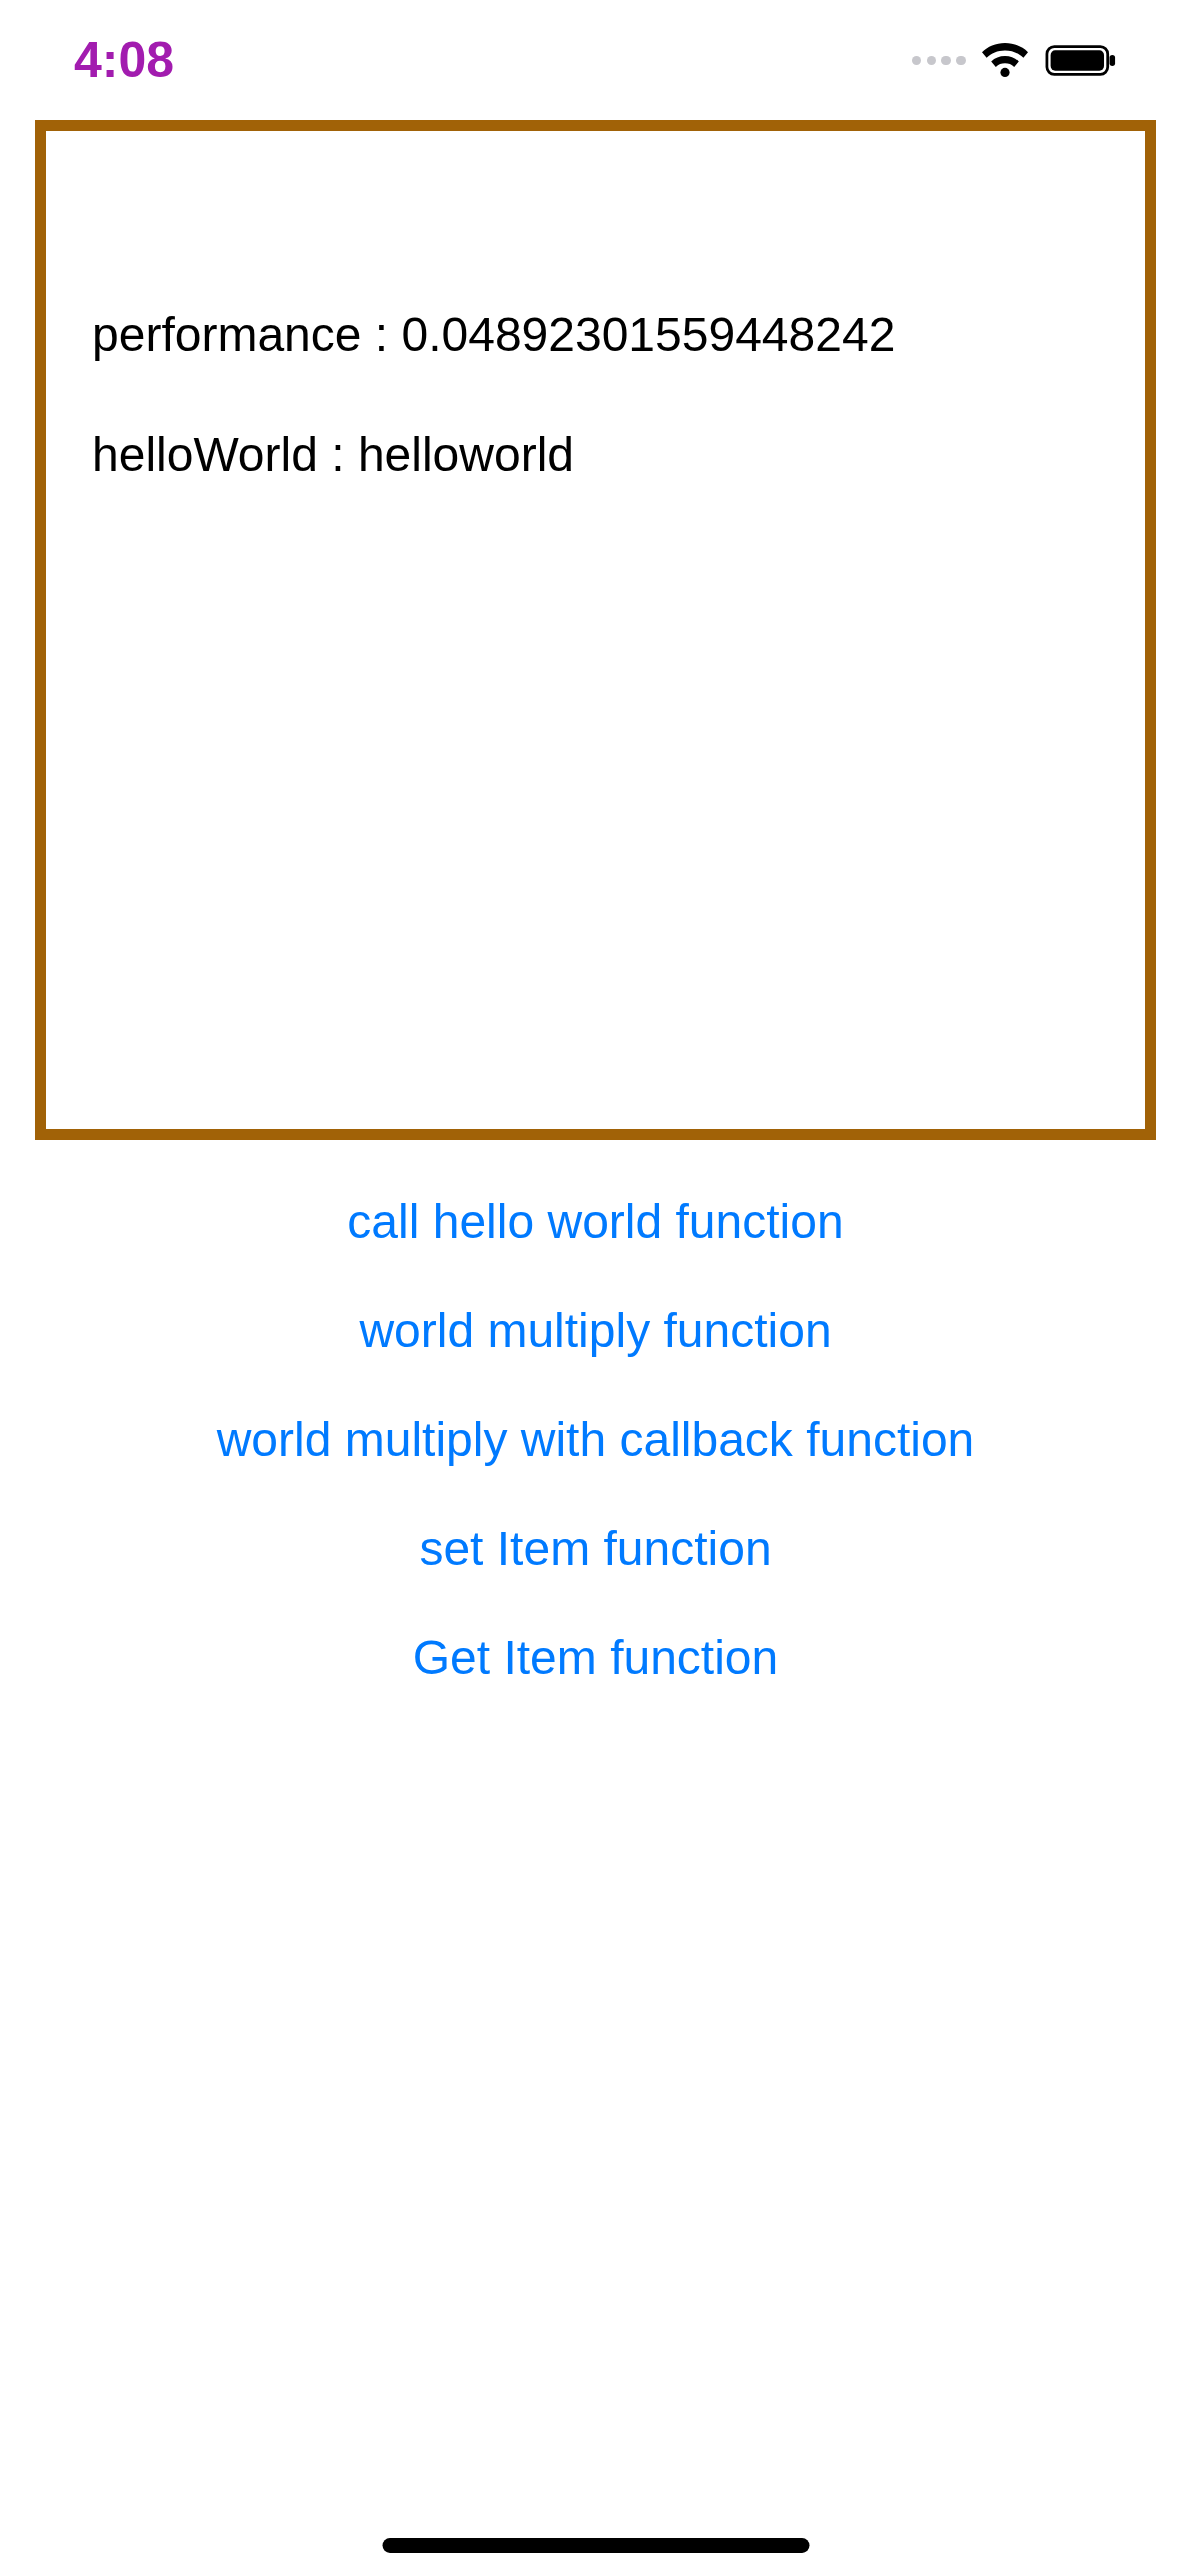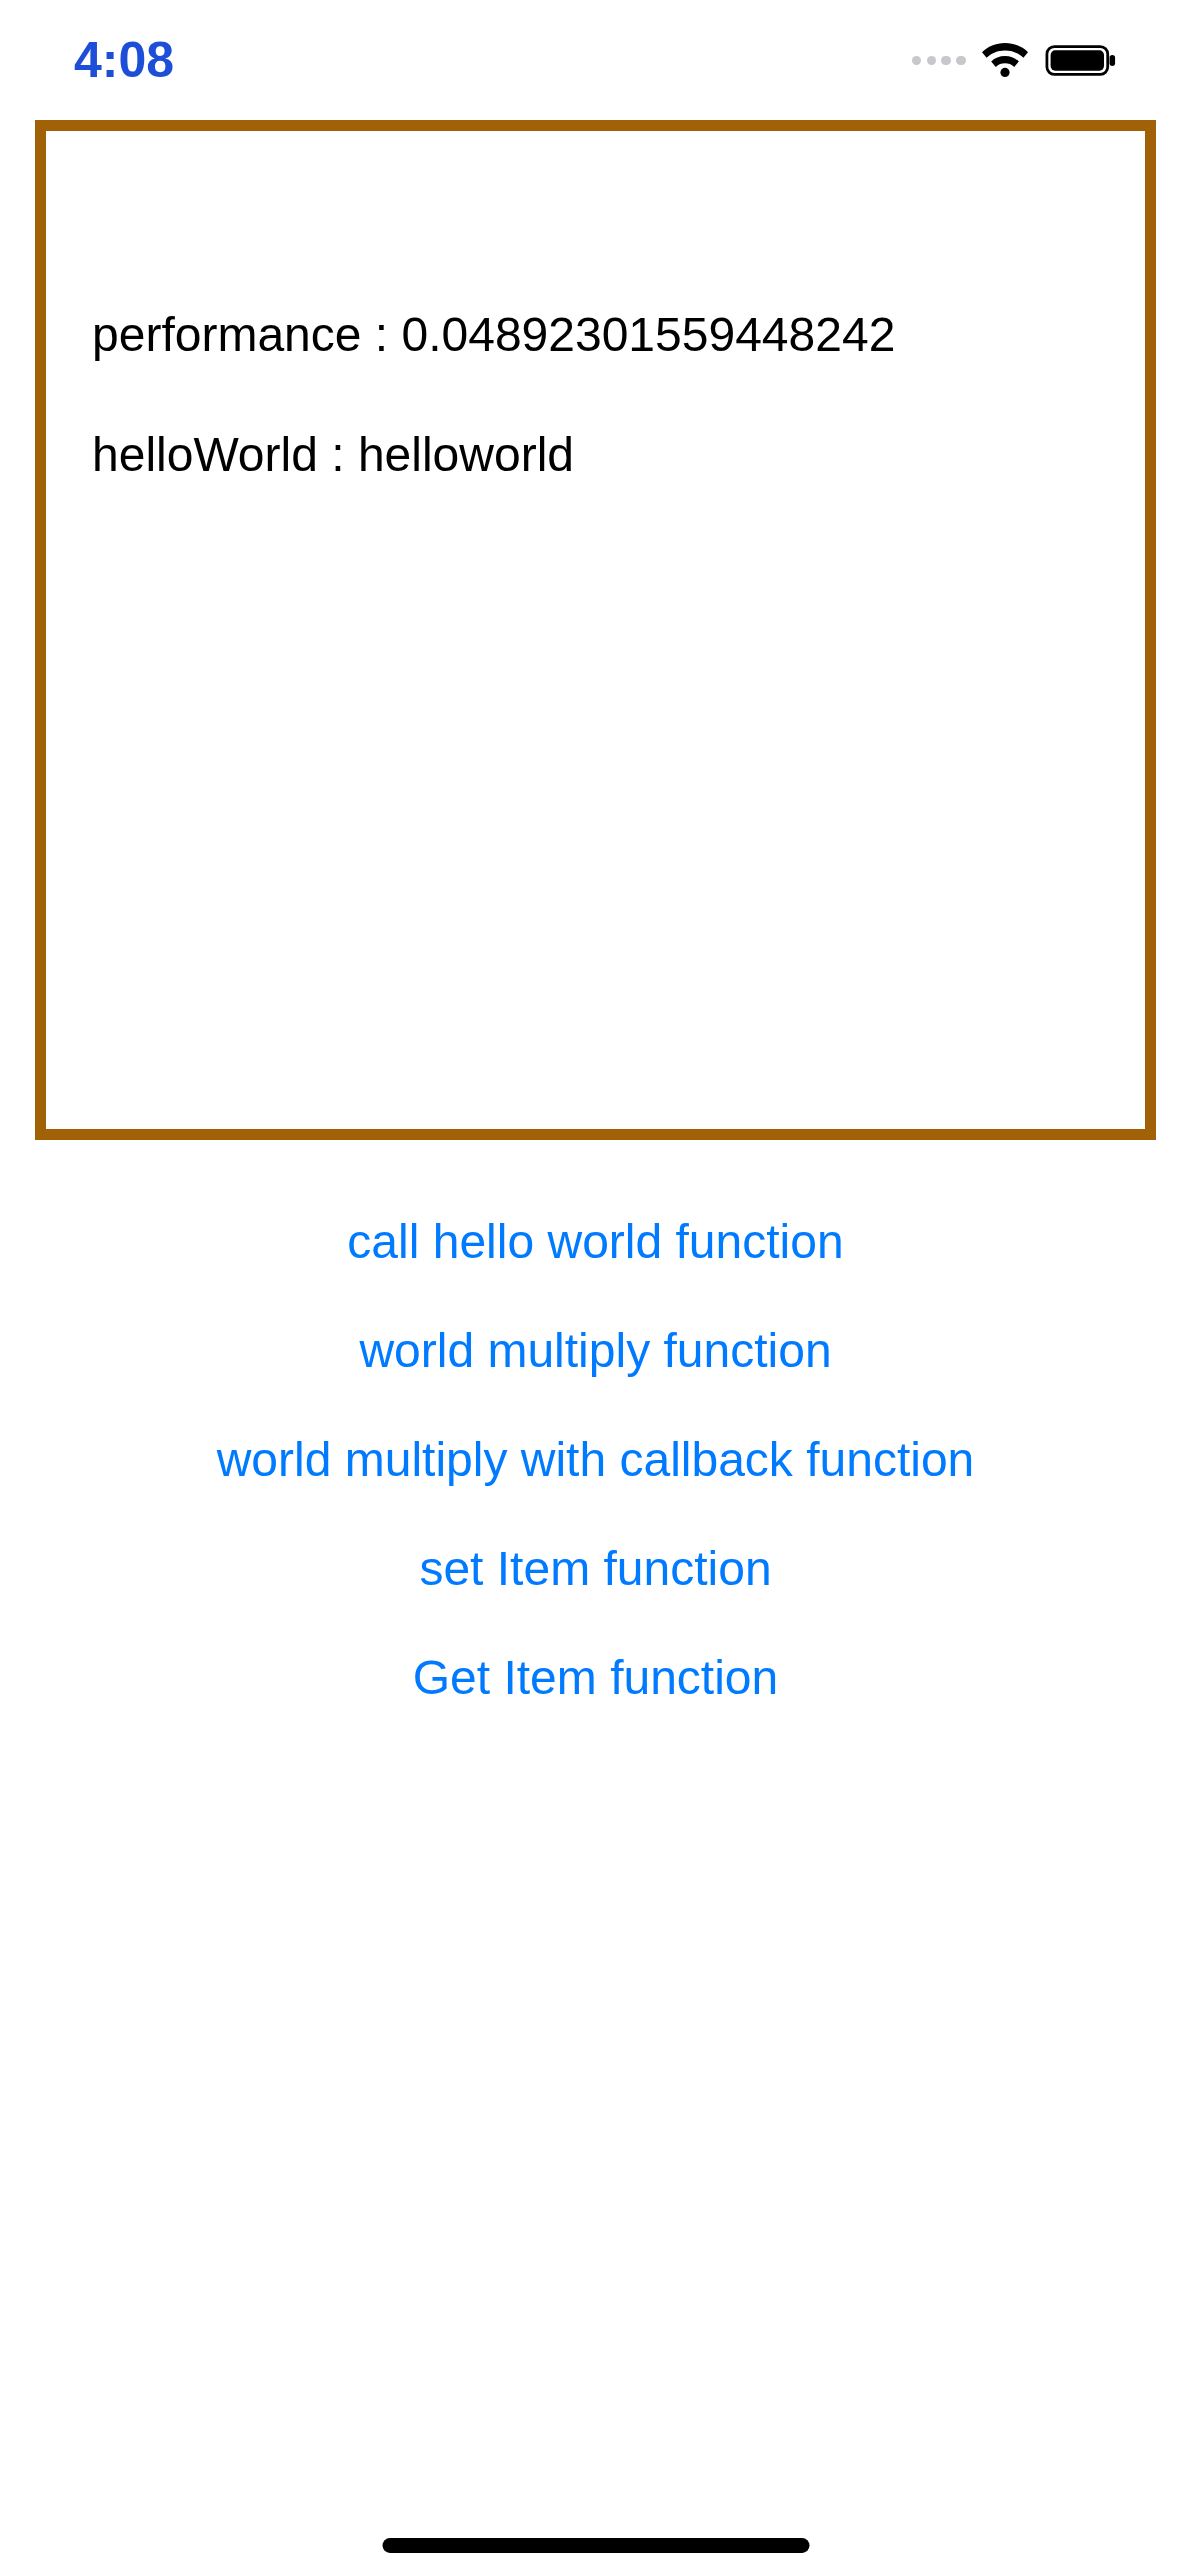--- a/index.html
+++ b/index.html
@@ -21,21 +21,21 @@
       display: flex;
       justify-content: space-between;
       align-items: center;
       padding: 28px 74px 18.5px 74px;
       height: 111px;
     }
     
     .status-time {
       font-size: 50px;
       font-weight: 600;
-      color: #1d4ed8;
+      color: #a21caf;
     }
     
     .status-right {
       display: flex;
       align-items: center;
       gap: 16.7px;
     }
     
     .cellular-dots {
       display: flex;
@@ -68,21 +68,21 @@
     }
     
     .output-line {
       font-size: 48px;
       color: #000;
       margin-bottom: 65px;
       white-space: nowrap;
     }
     
     .buttons-container {
-      margin-top: 74px;
+      margin-top: 54px;
       display: flex;
       flex-direction: column;
       align-items: center;
       gap: 54px;
     }
     
     .action-button {
       background: none;
       border: none;
       color: #007AFF;

